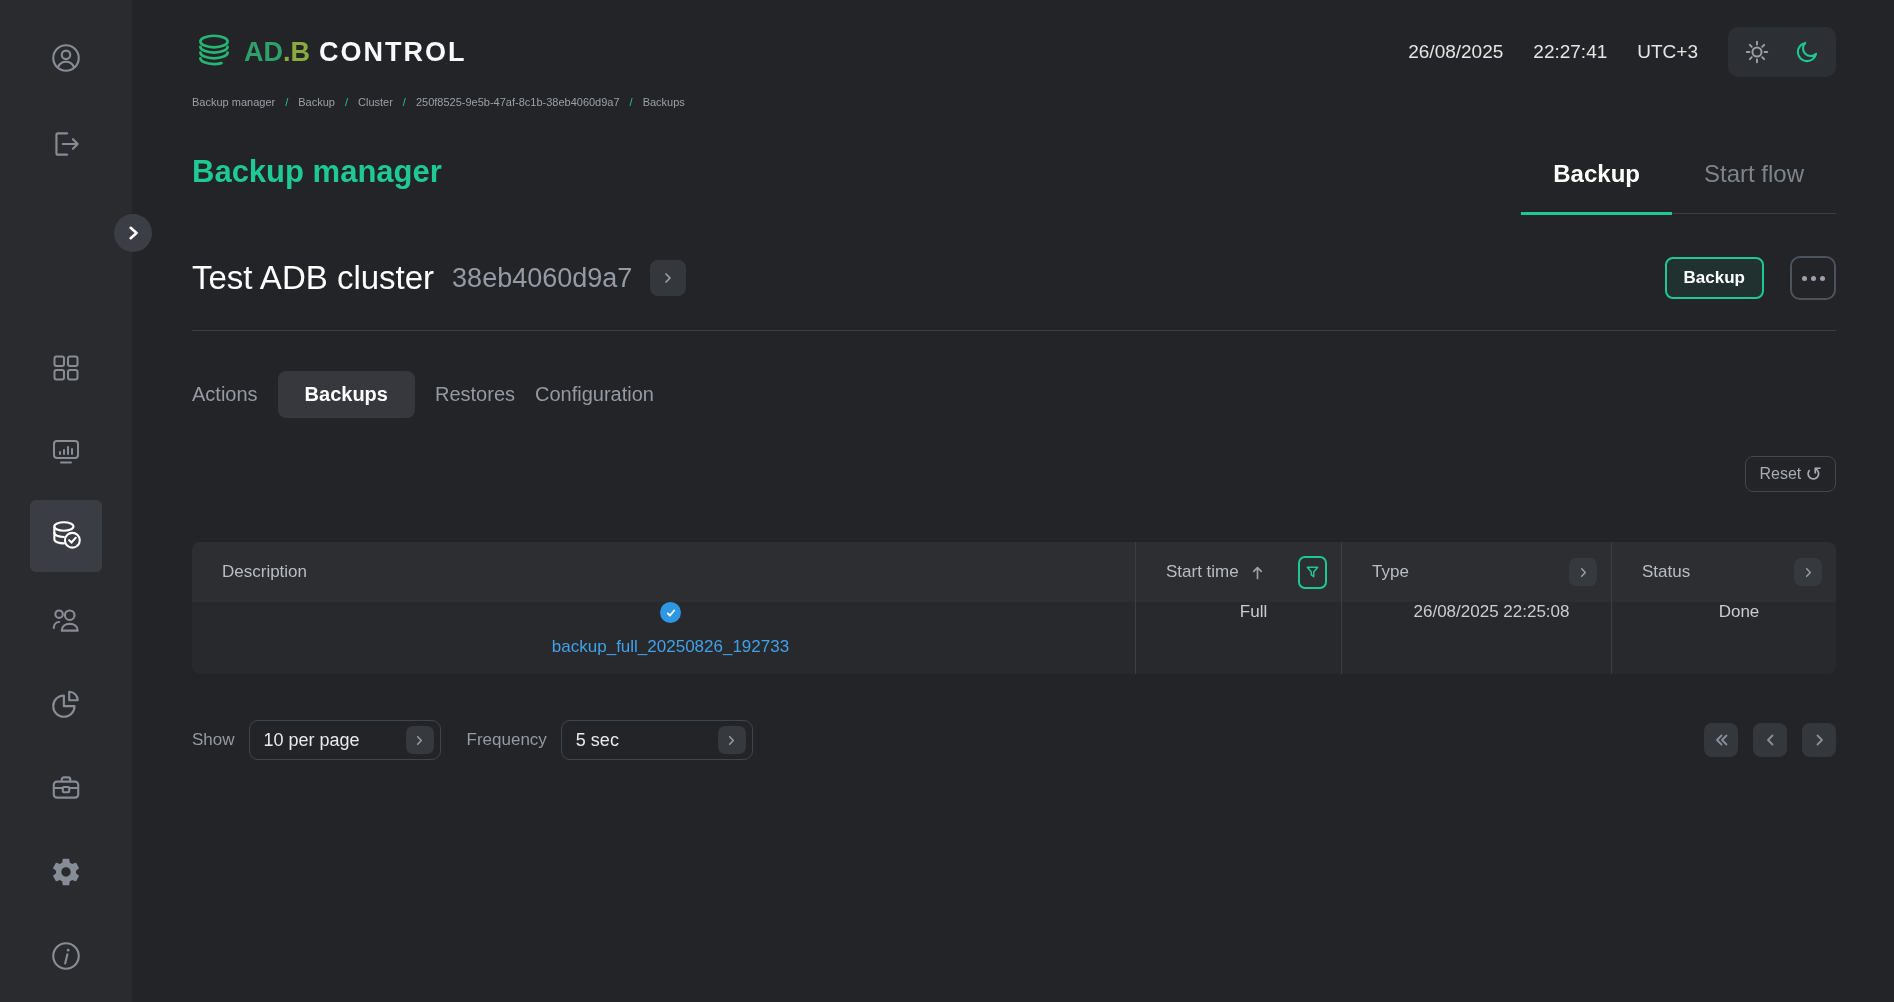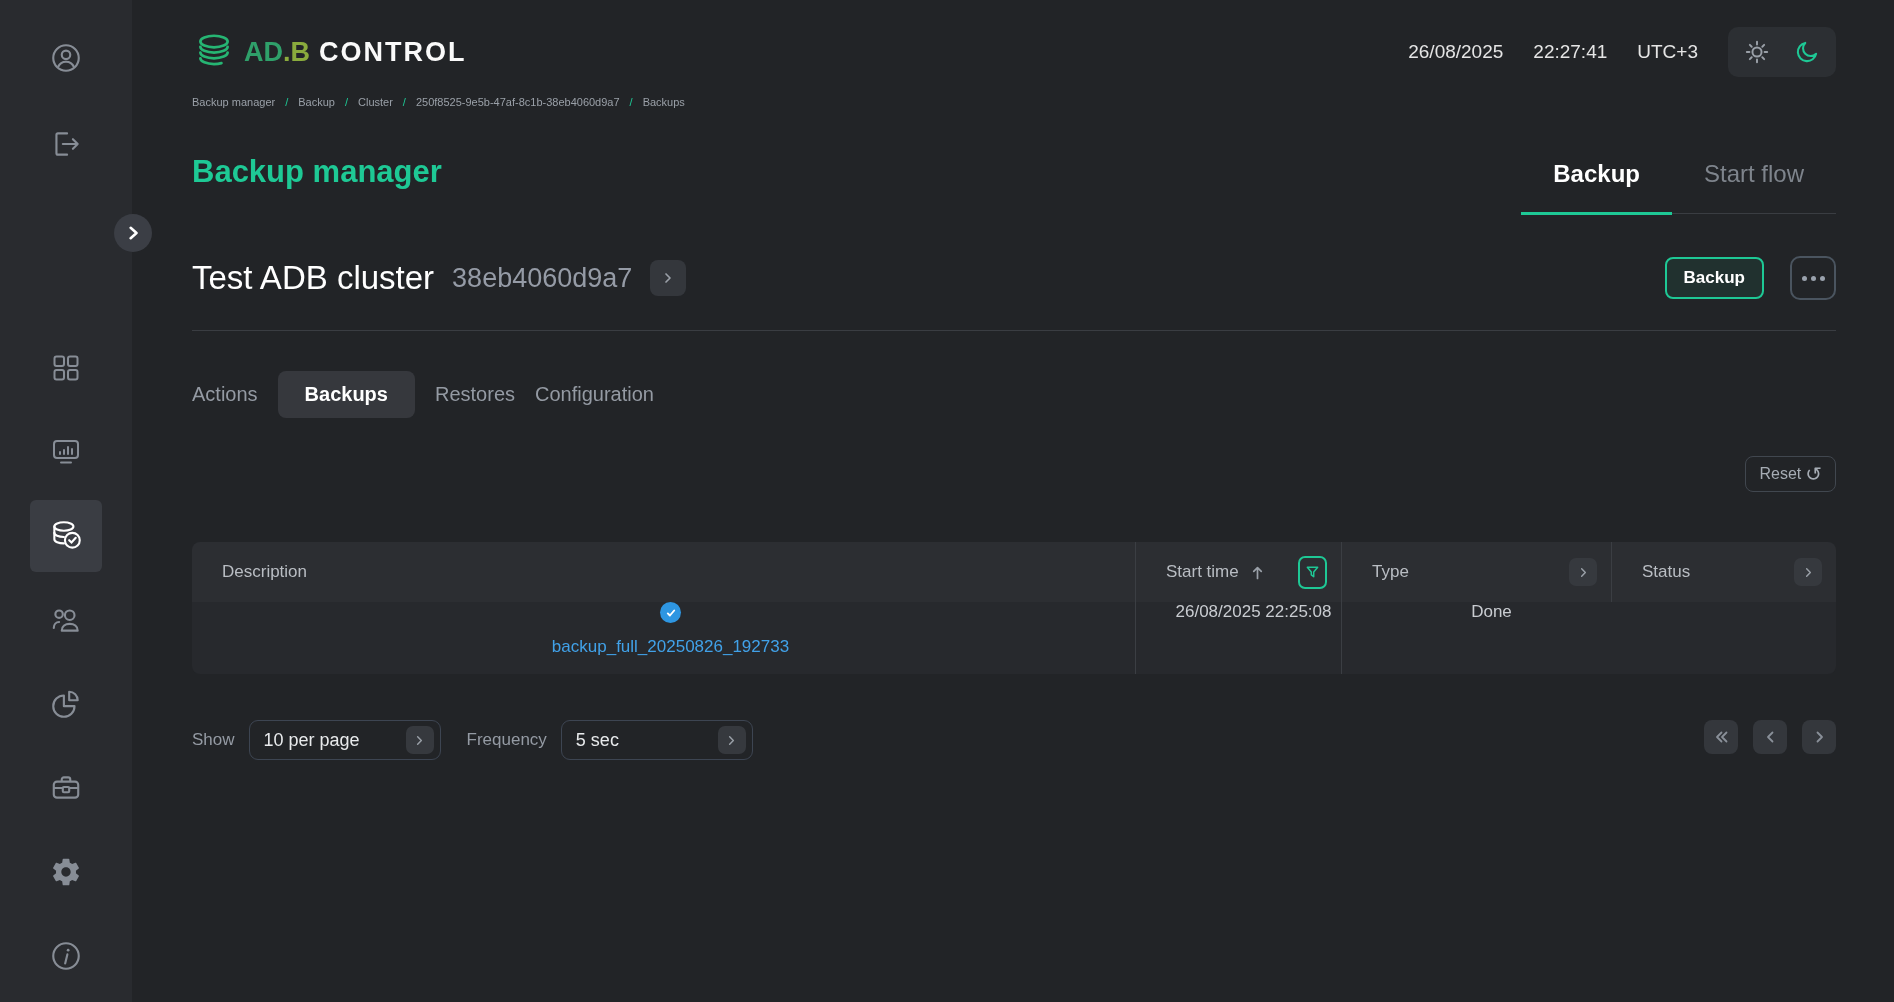--- a/index.html
+++ b/index.html
@@ -121,21 +121,21 @@
   .check-badge {
     width:21px; height:21px; border-radius:50%; background:#2e96e2;
     display:flex; align-items:center; justify-content:center; flex-shrink:0;
   }
   .link { color:#41a1e8; cursor:pointer; white-space:nowrap; }
   .progress-wrap { margin-left:auto; display:flex; align-items:center; gap:12px; }
   .progress-track { width:270px; height:10px; border-radius:5px; background:#3a3d42; overflow:hidden; }
   .progress-fill { height:100%; background:#2e96e2; border-radius:5px; width:0; }
   .progress-label { color:#ffffff; min-width:76px; text-align:right; }
 
-  .footer { margin-top:46px; display:flex; align-items:flex-start; }
+  .footer { margin-top:46px; display:flex; align-items:center; }
   .footer-left { display:flex; align-items:center; font-size:17px; color:#949aa3; }
   .select {
     display:flex; align-items:center; justify-content:space-between;
     width:192px; height:40px; border:1px solid #3d4552; border-radius:9px;
     padding:0 6px 0 14px; color:#e8eaec; font-size:18px; cursor:pointer;
     margin-left:14px; background:transparent;
   }
   .select .hbtn { margin:0; }
   .freq-label { margin-left:26px; }
   .pagination { margin-left:auto; display:flex; gap:15px; }
@@ -394,20 +394,21 @@
               </svg>
           </span>
           <span class="link">backup_full_20250826_192733</span>
           <span class="progress-wrap">
             <span class="progress-track">
               <span class="progress-fill" style="width: 100%;"></span>
             </span>
             <span class="progress-label">100.00%</span>
           </span>
         </div>
+        <div class="cell">Full</div>
         <div class="cell">26/08/2025 22:25:08</div>
         <div class="cell">Done</div>
       </div>
     </div>
 
     <div class="footer">
       <div class="footer-left">
         <span>Show</span>
         <div class="select">
           <span>10 per page</span>

